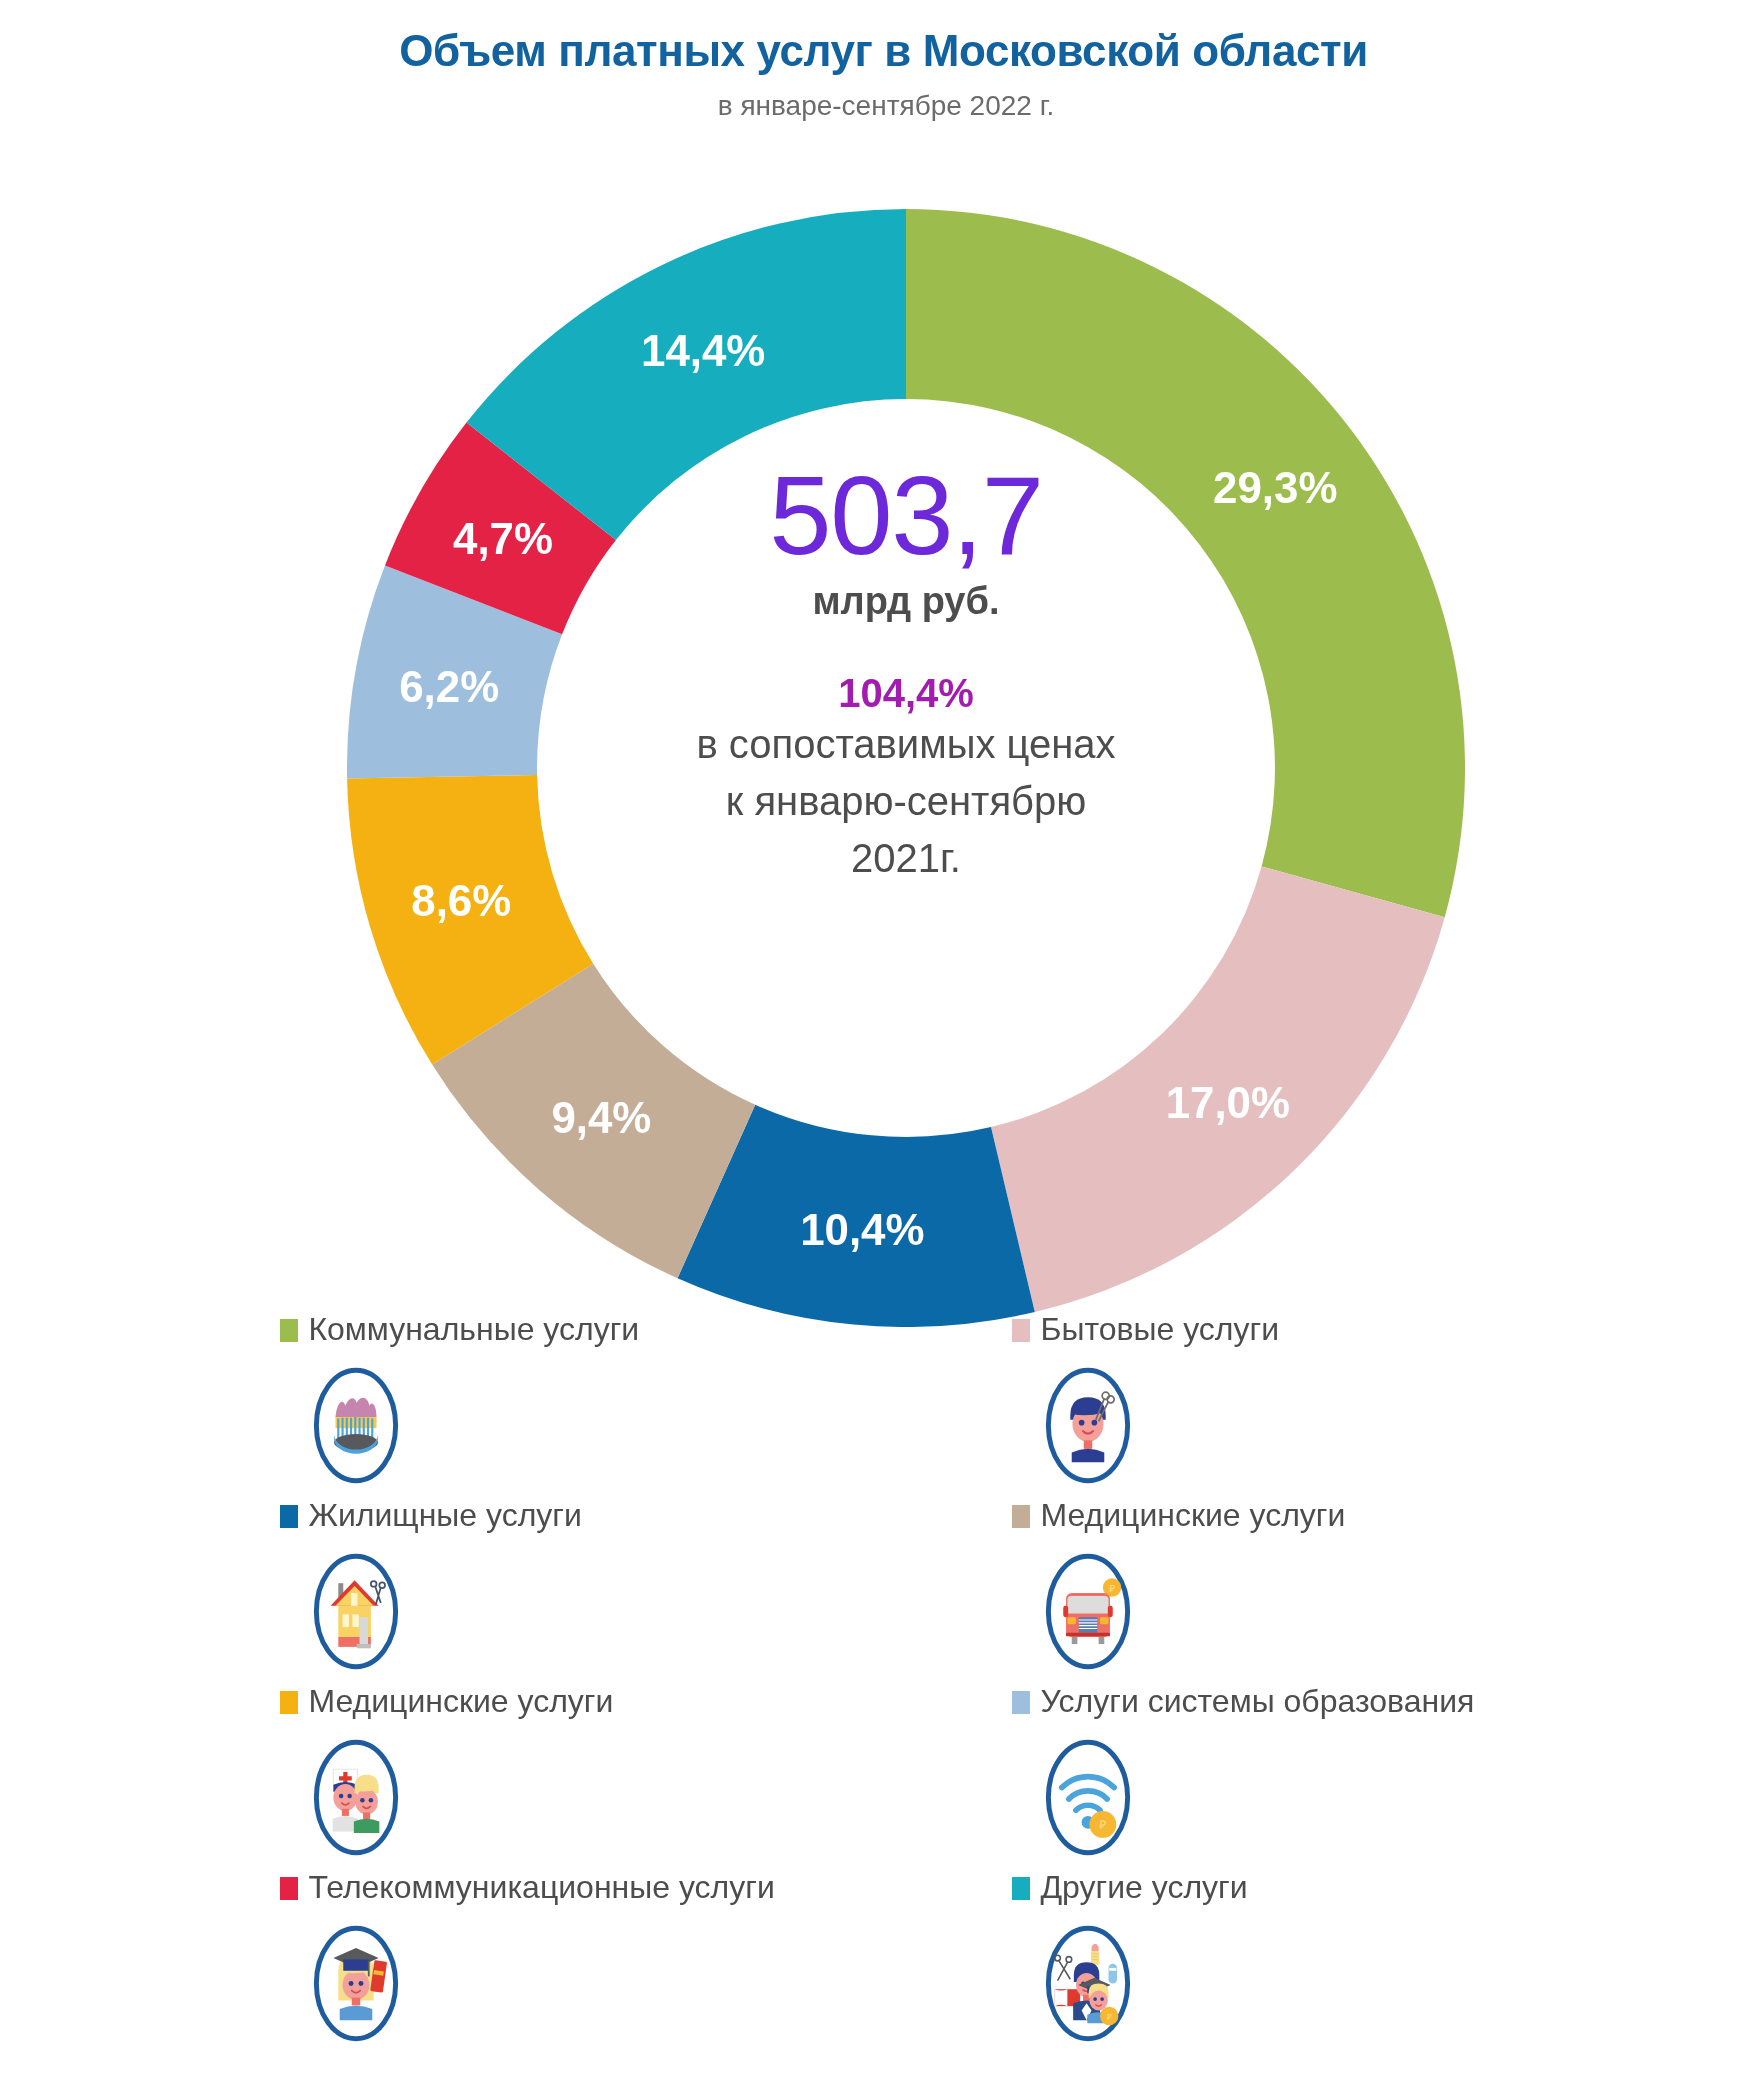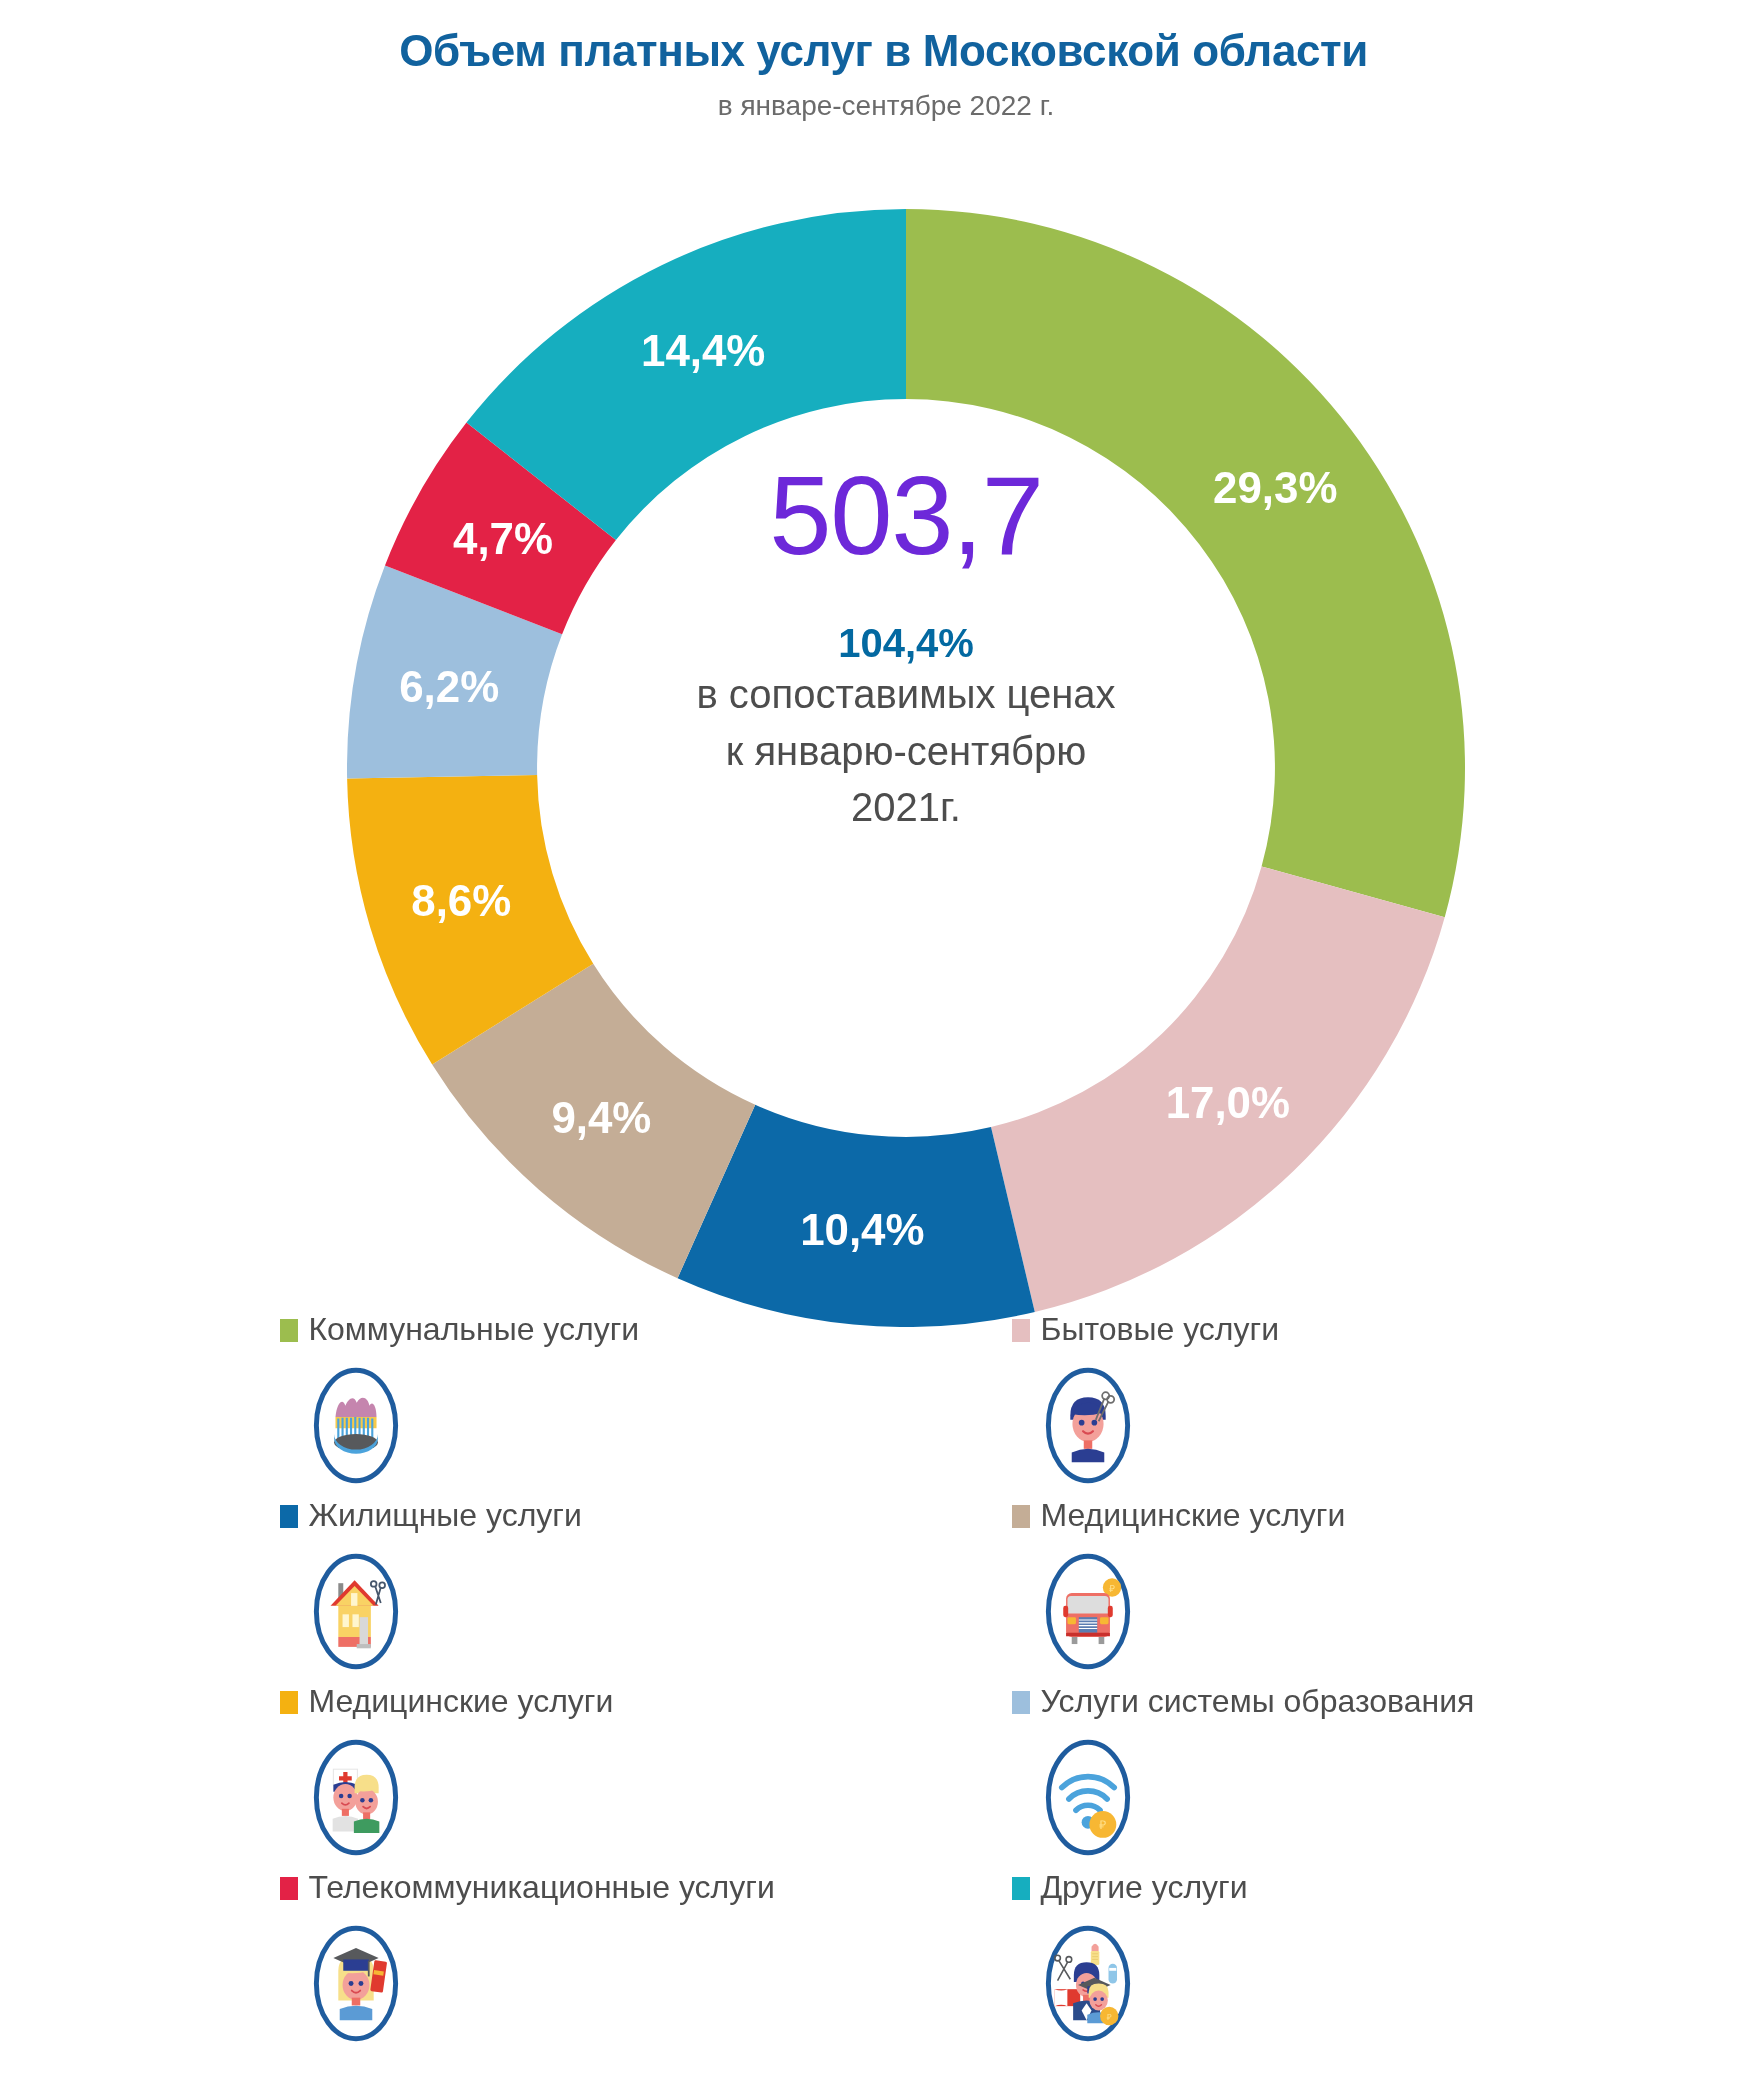--- a/index.html
+++ b/index.html
@@ -81,21 +81,21 @@
   #center-unit {
     font-size: 38px;
     font-weight: bold;
     color: #4D4D4D;
     margin-top: 8.5px;
     line-height: 1.1;
   }
   #center-index {
     font-size: 40px;
     font-weight: bold;
-    color: #0369a1;
+    color: #a21caf;
     margin-top: 51px;
     line-height: 1.0;
     text-align: center;
   }
   .center-note {
     font-size: 40px;
     color: #4D4D4D;
     line-height: 1.28;
     margin-top: 5.7px;
   }
@@ -171,20 +171,21 @@
         <text x="359.4767199527863" y="1284.5626303486633" text-anchor="middle" dominant-baseline="central" class="slice-label">9,4%</text>
         <text x="161.49726294130664" y="976.8871304015636" text-anchor="middle" dominant-baseline="central" class="slice-label">8,6%</text>
         <text x="144.42116584920007" y="675.2373802299112" text-anchor="middle" dominant-baseline="central" class="slice-label">6,2%</text>
         <text x="220.4383159828783" y="465.12775110886986" text-anchor="middle" dominant-baseline="central" class="slice-label">4,7%</text>
         <text x="503.3831918069835" y="200.25997654793036" text-anchor="middle" dominant-baseline="central" class="slice-label">14,4%</text>
       </g>
   </svg>
 
   <div id="donut-center">
     <div id="center-value">503,7</div>
+    <div id="center-unit">млрд руб.</div>
     <div id="center-index">104,4%</div>
     <div class="center-note">в сопоставимых ценах</div>
     <div class="center-note">к январю-сентябрю</div>
     <div class="center-note">2021г.</div>
   </div>
 </div>
 
 <div id="legend">
     <div class="legend-cell">
       <div class="legend-head">

